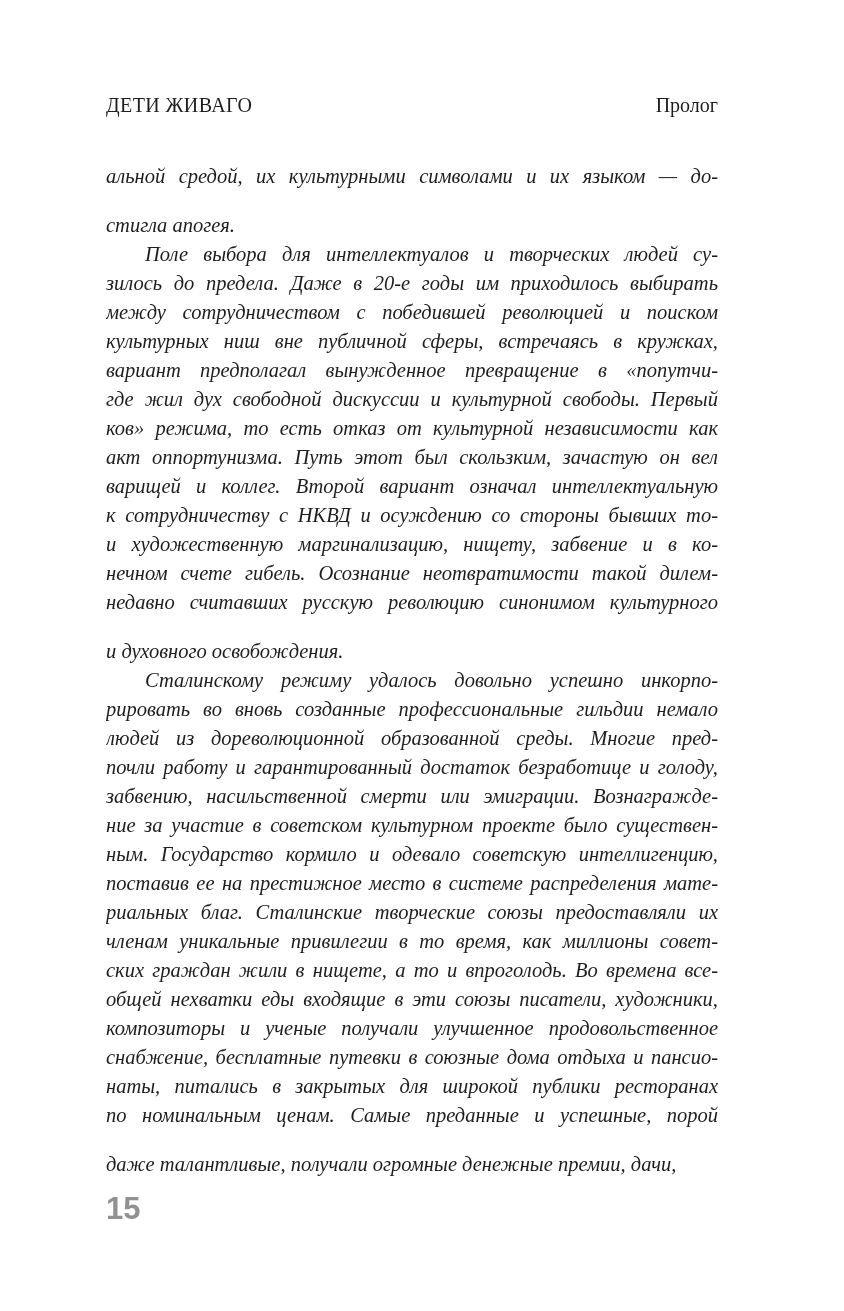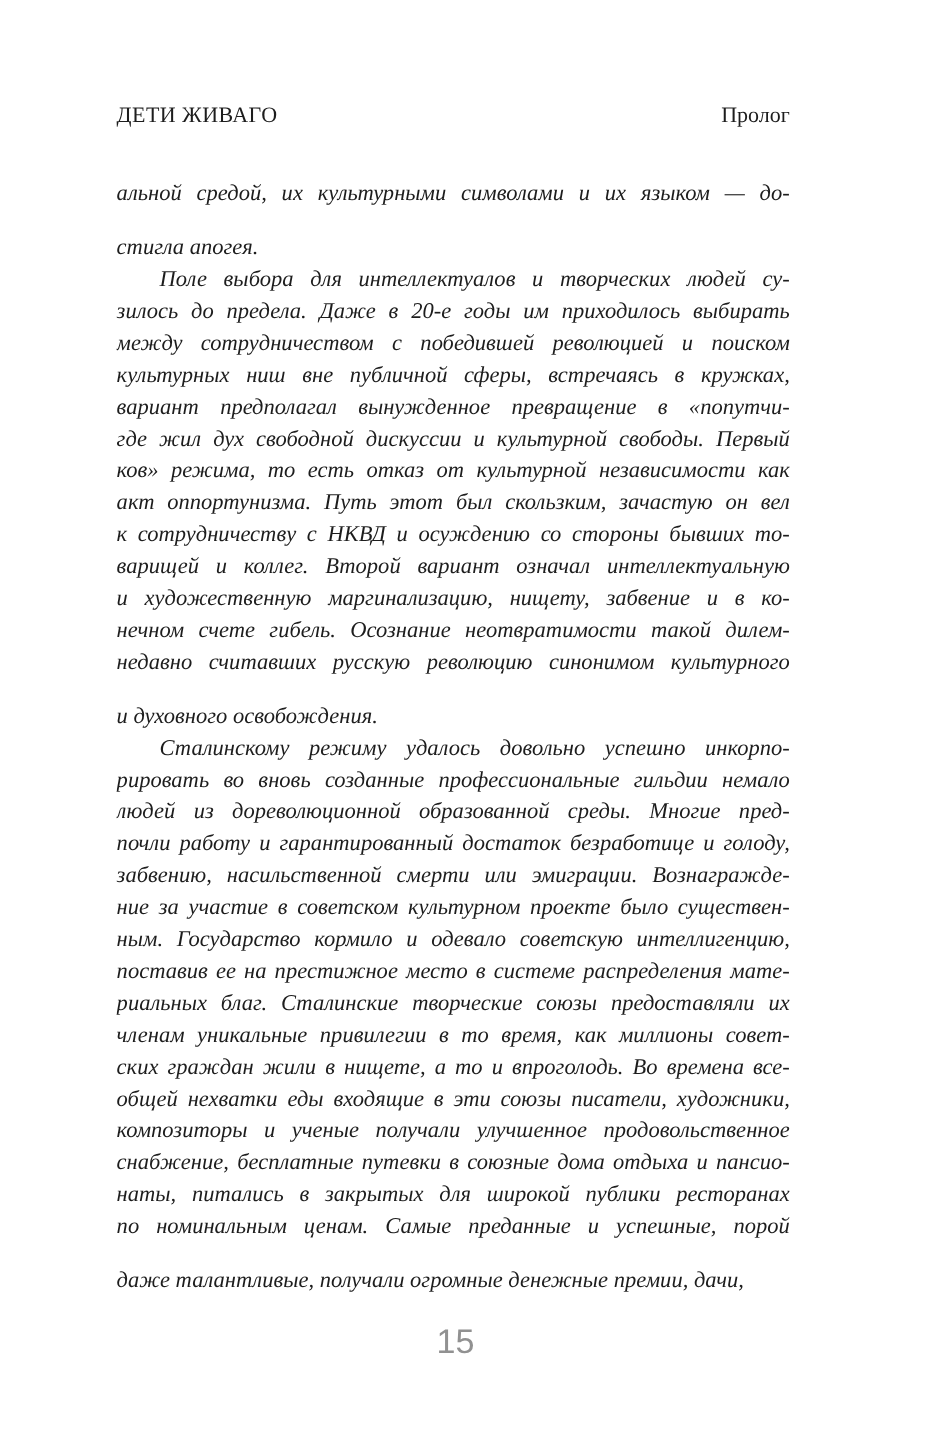--- a/index.html
+++ b/index.html
@@ -52,27 +52,26 @@
     margin-top: 20px;
   }
   .ln.indent {
     text-indent: 39px;
   }
   .pageno {
     position: absolute;
     top: 1192px;
     left: 106px;
     width: 616px;
-    text-align: center;
+    text-align: left;
     font-family: "Liberation Sans", sans-serif;
-    font-weight: 400;
+    font-weight: 700;
     font-size: 31px;
     line-height: 34px;
     color: #919191;
-    margin-top: 11px;
   }
 </style>
 </head>
 <body>
 
 <div class="page">
 
   <div class="running-header">
     <span class="book-title">ДЕТИ ЖИВАГО</span>
     <span class="chapter-title">Пролог</span>
@@ -82,22 +81,22 @@
     <div class="ln">альной средой, их культурными символами и их языком — до-</div>
     <div class="ln end">стигла апогея.</div>
     <div class="ln indent">Поле выбора для интеллектуалов и творческих людей су-</div>
     <div class="ln">зилось до предела. Даже в 20-е годы им приходилось выбирать</div>
     <div class="ln">между сотрудничеством с победившей революцией и поиском</div>
     <div class="ln">культурных ниш вне публичной сферы, встречаясь в кружках,</div>
     <div class="ln">вариант предполагал вынужденное превращение в «попутчи-</div>
     <div class="ln">где жил дух свободной дискуссии и культурной свободы. Первый</div>
     <div class="ln">ков» режима, то есть отказ от культурной независимости как</div>
     <div class="ln">акт оппортунизма. Путь этот был скользким, зачастую он вел</div>
+    <div class="ln">варищей и коллег. Второй вариант означал интеллектуальную</div>
     <div class="ln">к сотрудничеству с НКВД и осуждению со стороны бывших то-</div>
-    <div class="ln">варищей и коллег. Второй вариант означал интеллектуальную</div>
     <div class="ln">и художественную маргинализацию, нищету, забвение и в ко-</div>
     <div class="ln">нечном счете гибель. Осознание неотвратимости такой дилем-</div>
     <div class="ln">недавно считавших русскую революцию синонимом культурного</div>
     <div class="ln end">и духовного освобождения.</div>
     <div class="ln indent">Сталинскому режиму удалось довольно успешно инкорпо-</div>
     <div class="ln">рировать во вновь созданные профессиональные гильдии немало</div>
     <div class="ln">людей из дореволюционной образованной среды. Многие пред-</div>
     <div class="ln">почли работу и гарантированный достаток безработице и голоду,</div>
     <div class="ln">забвению, насильственной смерти или эмиграции. Вознагражде-</div>
     <div class="ln">ние за участие в советском культурном проекте было существен-</div>

